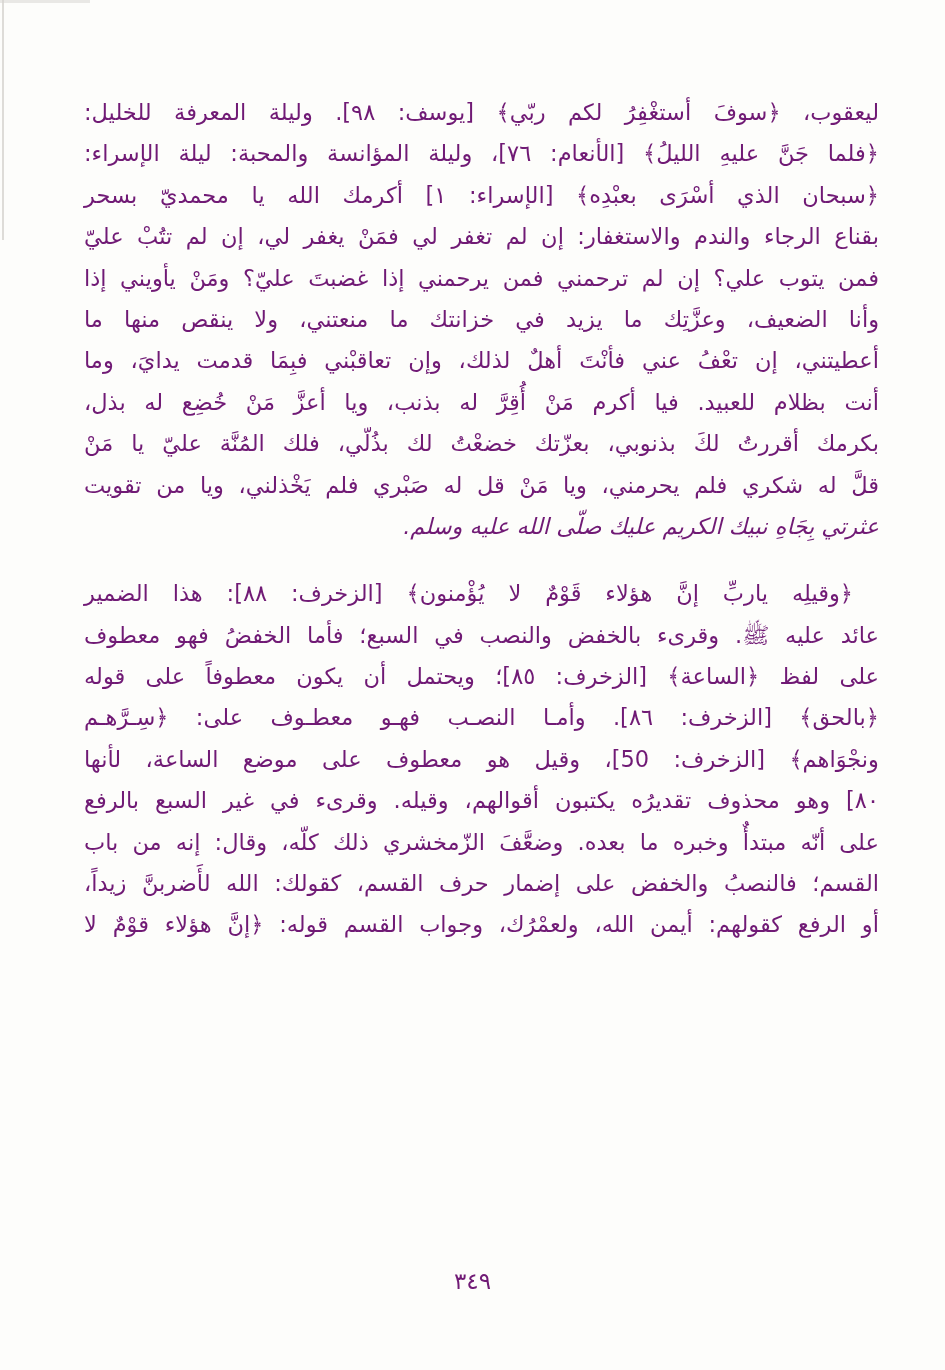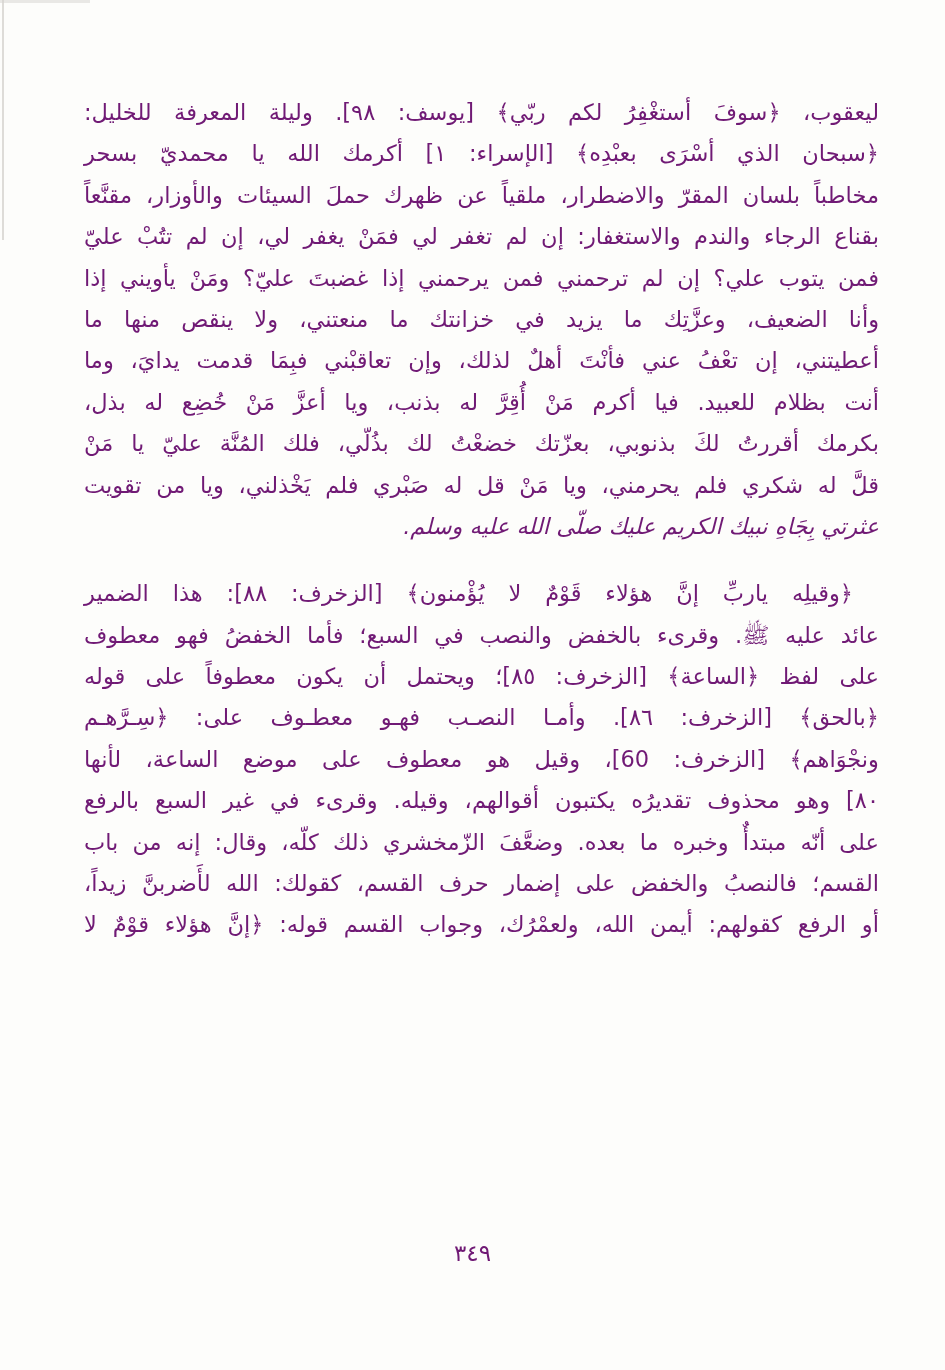--- a/index.html
+++ b/index.html
@@ -55,55 +55,55 @@
   }
   .line.indent {
     padding-right: 26px;
   }
   .line.end {
     text-align-last: right;
     font-style: italic;
   }
   .page-number {
     position: absolute;
-    bottom: 104px;
+    bottom: 76px;
     left: 0;
     width: 100%;
     text-align: center;
     font-size: 23px;
     direction: rtl;
   }
 </style>
 </head>
 <body>
 
 <div class="page">
   <div class="scan-edge-left"></div>
   <div class="scan-edge-top"></div>
 
   <div class="text-block">
       <div class="paragraph">
         <div class="line">ليعقوب، ﴿سوفَ أستغْفِرُ لكم ربّي﴾ [يوسف: ٩٨]. وليلة المعرفة للخليل:</div>
+        <div class="line">﴿فلما جَنَّ عليهِ الليلُ﴾ [الأنعام: ٧٦]، وليلة المؤانسة والمحبة: ليلة الإسراء:</div>
         <div class="line">﴿سبحان الذي أسْرَى بعبْدِه﴾ [الإسراء: ١] أكرمك الله يا محمديّ بسحر</div>
-        <div class="line">مخاطباً بلسان المقرّ والاضطرار، ملقياً عن ظهرك حملَ السيئات والأوزار، مقنَّعاً</div>
         <div class="line">بقناع الرجاء والندم والاستغفار: إن لم تغفر لي فمَنْ يغفر لي، إن لم تتُبْ عليّ</div>
         <div class="line">فمن يتوب علي؟ إن لم ترحمني فمن يرحمني إذا غضبتَ عليّ؟ ومَنْ يأويني إذا</div>
         <div class="line">وأنا الضعيف، وعزَّتِك ما يزيد في خزانتك ما منعتني، ولا ينقص منها ما</div>
         <div class="line">أعطيتني، إن تعْفُ عني فأنْتَ أهلٌ لذلك، وإن تعاقبْني فبِمَا قدمت يدايَ، وما</div>
         <div class="line">أنت بظلام للعبيد. فيا أكرم مَنْ أُقِرَّ له بذنب، ويا أعزَّ مَنْ خُضِع له بذل،</div>
         <div class="line">بكرمك أقررتُ لكَ بذنوبي، بعزّتك خضعْتُ لك بذُلّي، فلك المُنَّة عليّ يا مَنْ</div>
         <div class="line">قلَّ له شكري فلم يحرمني، ويا مَنْ قل له صَبْري فلم يَخْذلني، ويا من تقويت</div>
         <div class="line end">عثرتي بِجَاهِ نبيك الكريم عليك صلّى الله عليه وسلم.</div>
       </div>
       <div class="paragraph">
         <div class="line indent">﴿وقيلِه ياربِّ إنَّ هؤلاء قَوْمٌ لا يُؤْمنون﴾ [الزخرف: ٨٨]: هذا الضمير</div>
         <div class="line">عائد عليه ﷺ. وقرىء بالخفض والنصب في السبع؛ فأما الخفضُ فهو معطوف</div>
         <div class="line">على لفظ ﴿الساعة﴾ [الزخرف: ٨٥]؛ ويحتمل أن يكون معطوفاً على قوله</div>
         <div class="line">﴿بالحق﴾ [الزخرف: ٨٦]. وأمـا النصـب فهـو معطـوف على: ﴿سِـرَّهـم</div>
-        <div class="line">ونجْوَاهم﴾ [الزخرف: 60]، وقيل هو معطوف على موضع الساعة، لأنها</div>
+        <div class="line">ونجْوَاهم﴾ [الزخرف: 50]، وقيل هو معطوف على موضع الساعة، لأنها</div>
         <div class="line">٨٠] وهو محذوف تقديرُه يكتبون أقوالهم، وقيله. وقرىء في غير السبع بالرفع</div>
         <div class="line">على أنّه مبتدأٌ وخبره ما بعده. وضعَّفَ الزّمخشري ذلك كلّه، وقال: إنه من باب</div>
         <div class="line">القسم؛ فالنصبُ والخفض على إضمار حرف القسم، كقولك: الله لأَضربنَّ زيداً،</div>
         <div class="line">أو الرفع كقولهم: أيمن الله، ولعمْرُك، وجواب القسم قوله: ﴿إنَّ هؤلاء قوْمٌ لا</div>
       </div>
     </div>
 
   <div class="page-number">٣٤٩</div>
 </div>
 

